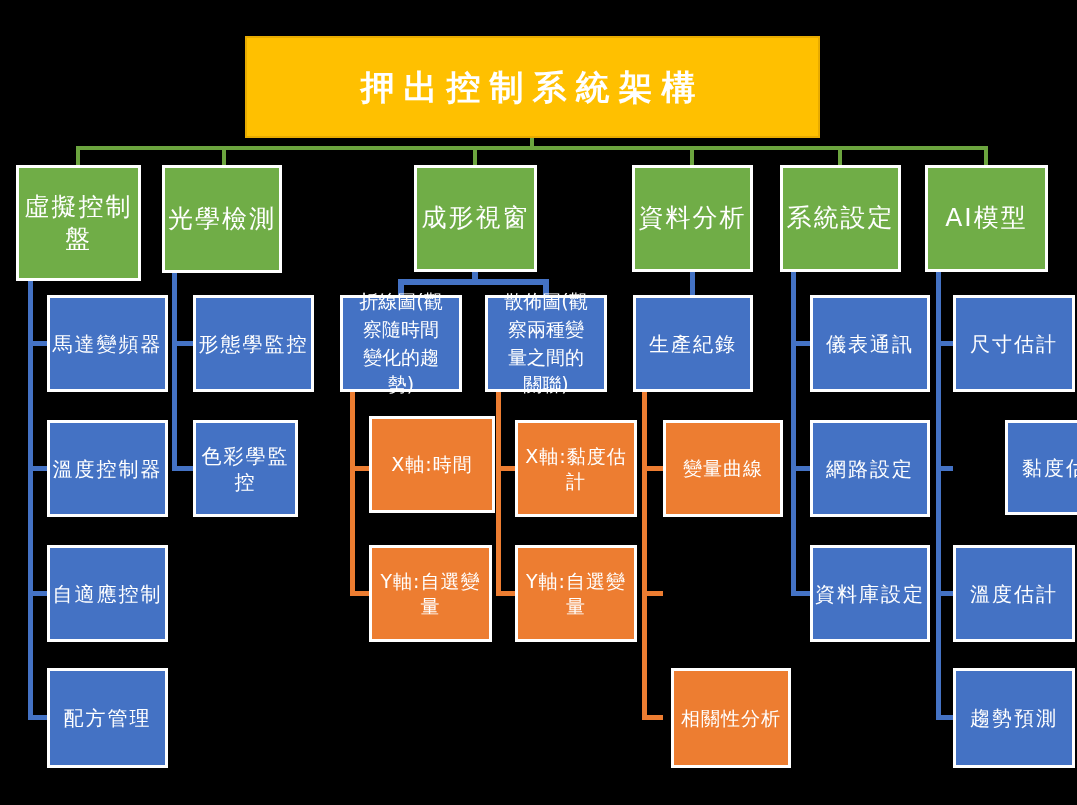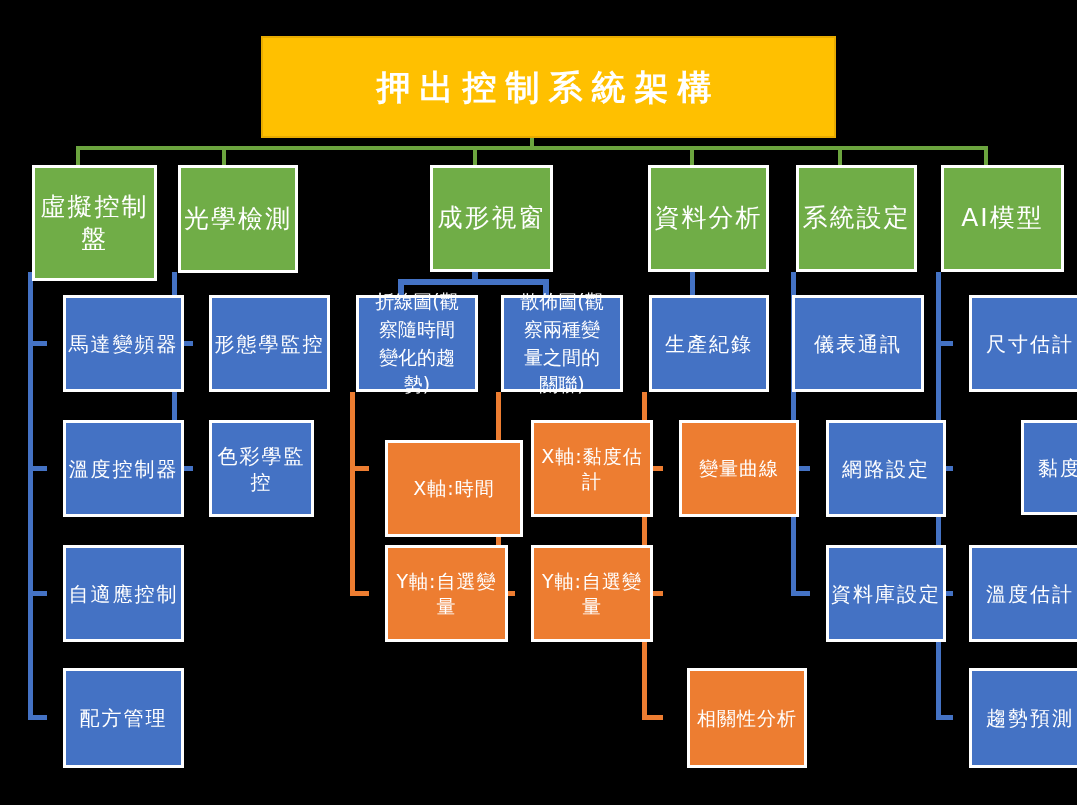--- a/index.html
+++ b/index.html
@@ -4,21 +4,21 @@
 <style>
   html,body { margin:0; padding:0; background:#000; }
   #canvas {
     position:relative; width:1077px; height:805px; background:#000;
     font-family:"DejaVu Sans", sans-serif; overflow:hidden;
   }
   .node {
     position:absolute; box-sizing:border-box;
     display:flex; align-items:center; justify-content:center;
     text-align:center; color:#fff; border:3px solid #fff;
-    word-break:break-all; line-height:1.3; padding:2px;margin-left:16px;
+    word-break:break-all; line-height:1.3; padding:2px;
   }
   .title {
     background:#FFC000; border:2px solid #E8AB00;
     font-weight:700; font-size:34px; letter-spacing:9px;
   }
   .green  { background:#70AD47; font-size:25px; letter-spacing:2px; }
   .blue   { background:#4472C4; font-size:20px; letter-spacing:2px; padding:0; }
   .blue.sm{ font-size:19px; letter-spacing:0; line-height:1.45; padding:2px 16px; }
   .orange { background:#ED7D31; font-size:19px; letter-spacing:1px; }
   .seg { position:absolute; }
@@ -93,30 +93,30 @@
   <div class="node blue" style="left:47px;top:295px;width:121px;height:97px">馬達變頻器</div>
   <div class="node blue" style="left:47px;top:420px;width:121px;height:97px">溫度控制器</div>
   <div class="node blue" style="left:47px;top:545px;width:121px;height:97px">自適應控制</div>
   <div class="node blue" style="left:47px;top:668px;width:121px;height:100px">配方管理</div>
 
   <div class="node blue" style="left:193px;top:295px;width:121px;height:97px">形態學監控</div>
   <div class="node blue" style="left:193px;top:420px;width:105px;height:97px">色彩學監控</div>
 
   <div class="node blue sm" style="left:340px;top:295px;width:122px;height:97px">折線圖(觀察隨時間變化的趨勢)</div>
   <div class="node blue sm" style="left:485px;top:295px;width:122px;height:97px">散佈圖(觀察兩種變量之間的關聯)</div>
-  <div class="node orange" style="left:369px;top:440px;width:138px;height:97px">X軸:時間</div>
+  <div class="node orange" style="left:369px;top:416px;width:126px;height:97px">X軸:時間</div>
   <div class="node orange" style="left:369px;top:545px;width:123px;height:97px">Y軸:自選變量</div>
   <div class="node orange" style="left:515px;top:420px;width:122px;height:97px">X軸:黏度估計</div>
   <div class="node orange" style="left:515px;top:545px;width:122px;height:97px">Y軸:自選變量</div>
 
   <div class="node blue" style="left:633px;top:295px;width:120px;height:97px">生產紀錄</div>
   <div class="node orange" style="left:663px;top:420px;width:120px;height:97px">變量曲線</div>
   <div class="node orange" style="left:671px;top:668px;width:120px;height:100px">相關性分析</div>
 
-  <div class="node blue" style="left:776px;top:295px;width:132px;height:97px">儀表通訊</div>
+  <div class="node blue" style="left:810px;top:295px;width:120px;height:97px">儀表通訊</div>
   <div class="node blue" style="left:810px;top:420px;width:120px;height:97px">網路設定</div>
   <div class="node blue" style="left:810px;top:545px;width:120px;height:97px">資料庫設定</div>
 
   <div class="node blue" style="left:953px;top:295px;width:122px;height:97px">尺寸估計</div>
   <div class="node blue" style="left:1005px;top:420px;width:122px;height:95px">黏度估計</div>
   <div class="node blue" style="left:953px;top:545px;width:122px;height:97px">溫度估計</div>
   <div class="node blue" style="left:953px;top:668px;width:122px;height:100px">趨勢預測</div>
 
 </div>
 

